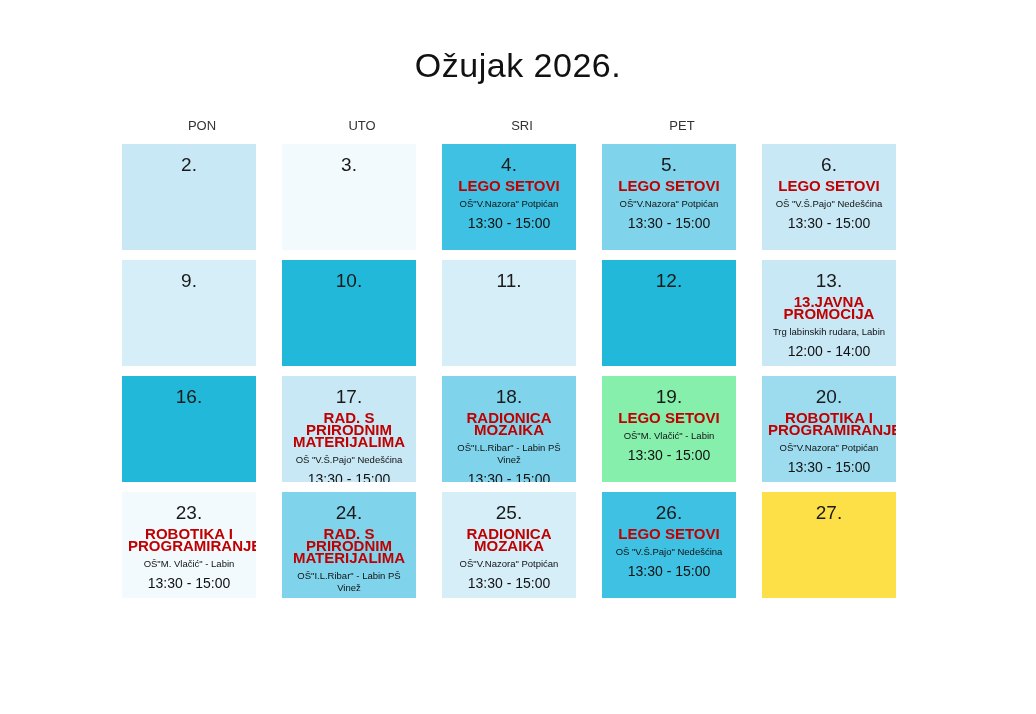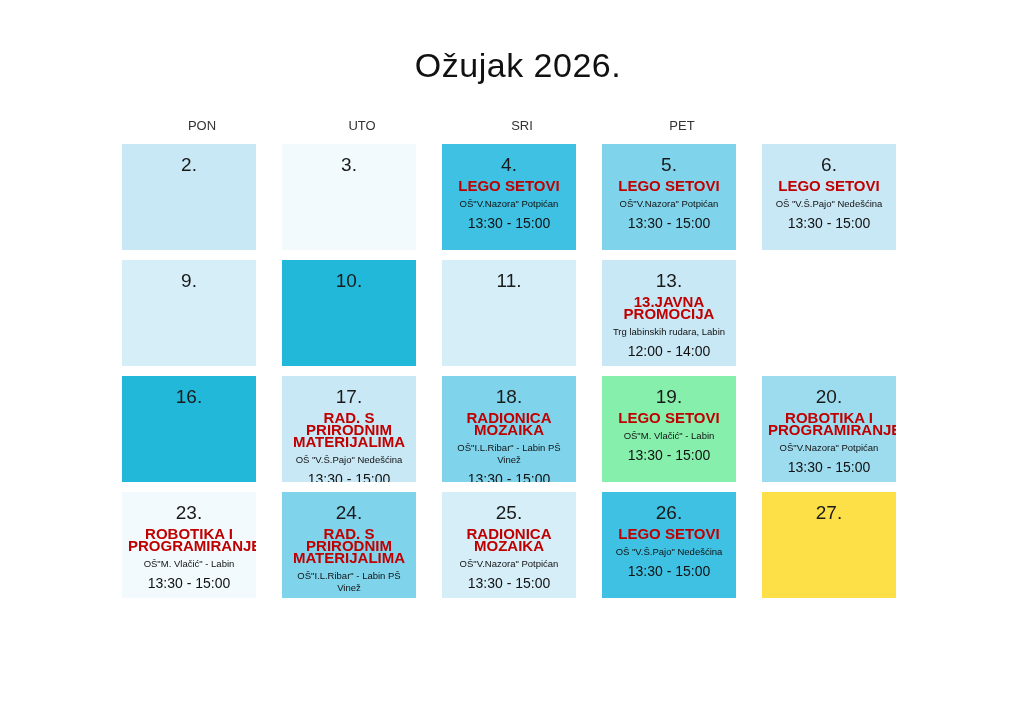--- a/index.html
+++ b/index.html
@@ -153,20 +153,26 @@
         <div class="ev-title"></div>
         <div class="ev-place"></div>
         <div class="ev-time"></div>
       </div>
       <div class="cell" style="background: rgb(214, 238, 248);">
         <div class="daynum">11.</div>
         <div class="ev-title"></div>
         <div class="ev-place"></div>
         <div class="ev-time"></div>
       </div>
+      <div class="cell" style="background: rgb(34, 184, 218);">
+        <div class="daynum">12.</div>
+        <div class="ev-title"></div>
+        <div class="ev-place"></div>
+        <div class="ev-time"></div>
+      </div>
       <div class="cell" style="background: rgb(201, 232, 245);">
         <div class="daynum">13.</div>
         <div class="ev-title">13.JAVNA PROMOCIJA</div>
         <div class="ev-place">Trg labinskih rudara, Labin</div>
         <div class="ev-time">12:00 - 14:00</div>
       </div>
     </div>
 
     <div class="week">
       <div class="cell" style="background: rgb(34, 184, 218);">

